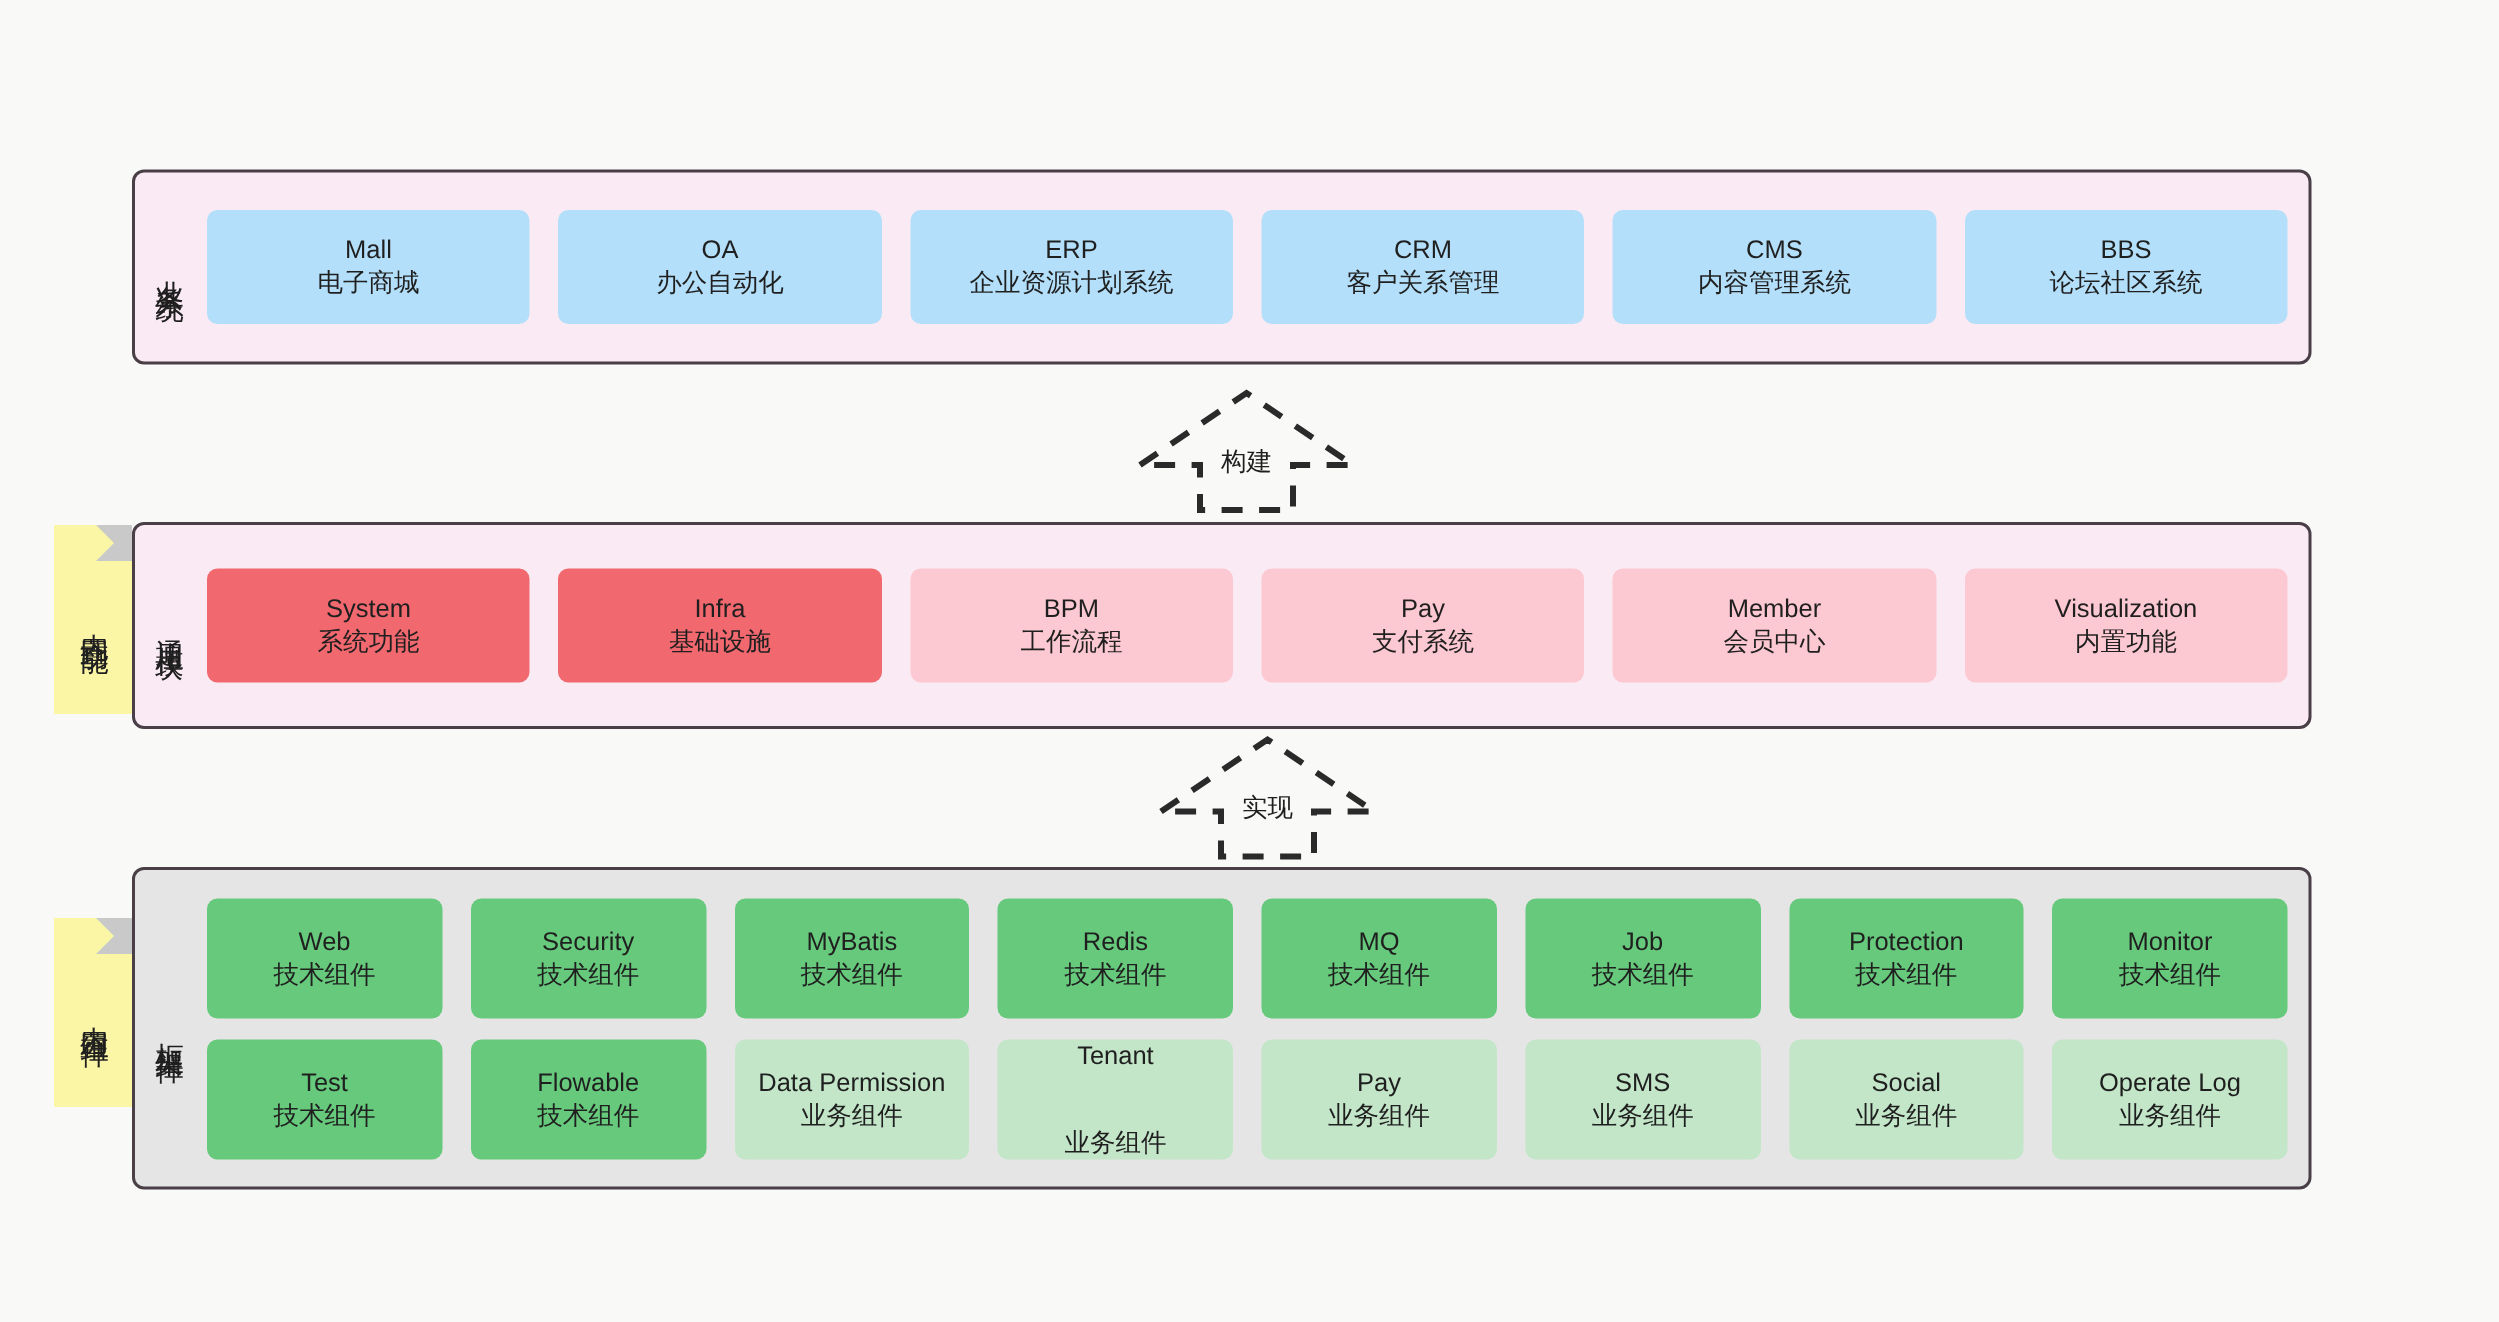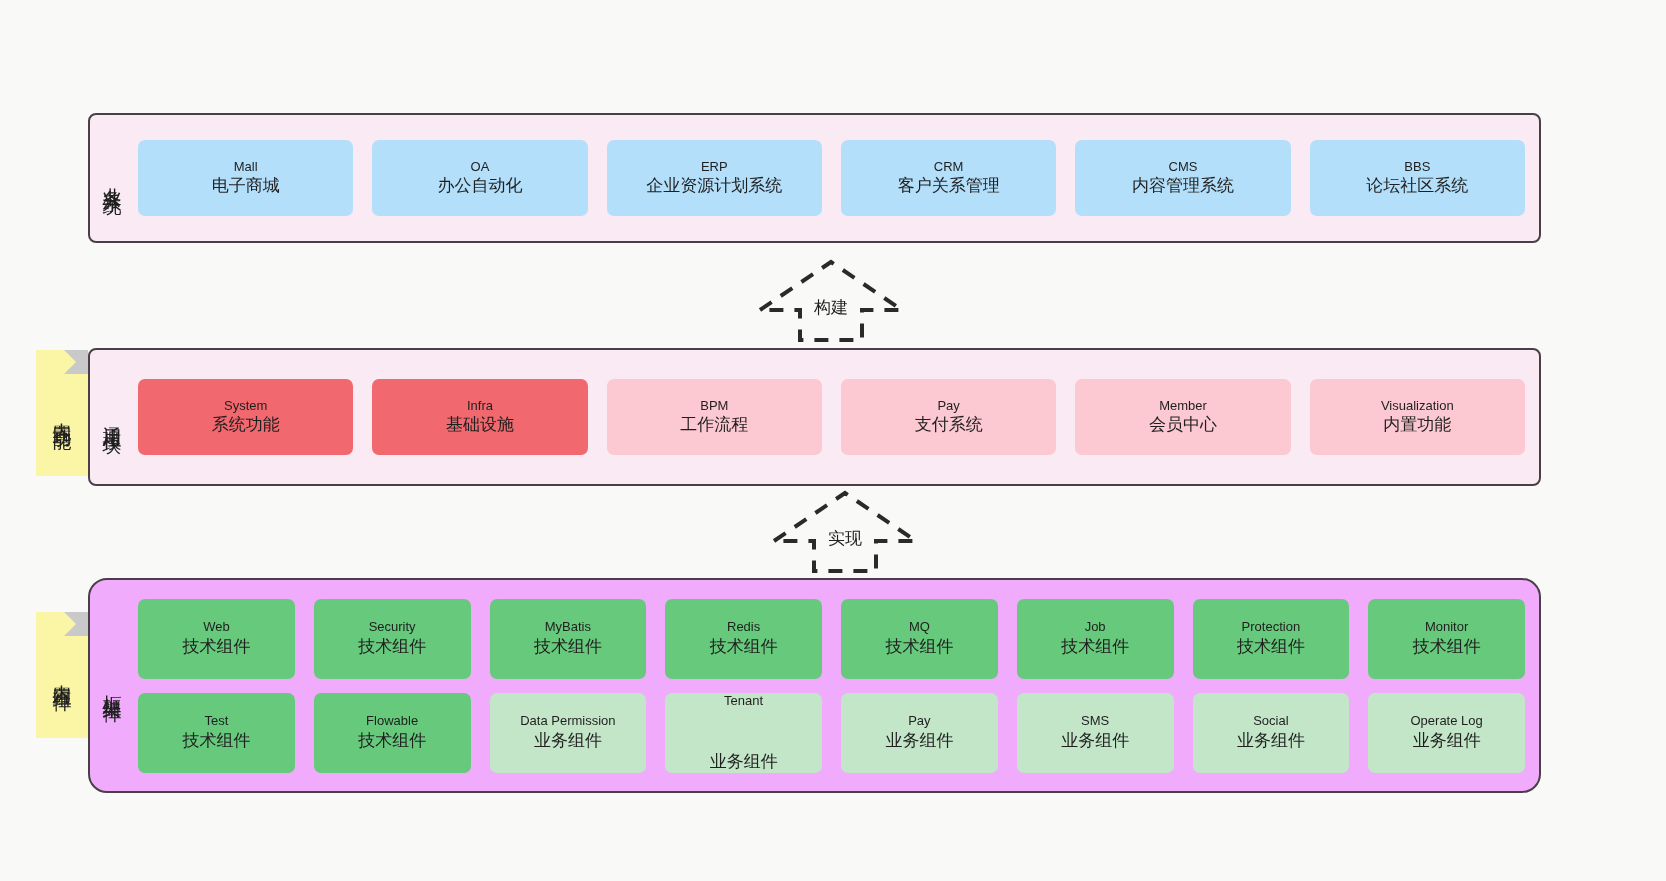--- a/index.html
+++ b/index.html
@@ -52,21 +52,21 @@
     border-radius: 7px;
     display: flex;
     flex-direction: column;
     align-items: center;
     justify-content: center;
     text-align: center;
     color: #1f1f1f;
     line-height: 1.28;
     user-select: none;
   }
-  .card .t1 { font-size: 13px; }
+  .card .t1 { font-size: 17px; }
   .card .t2 { font-size: 17px; }
 
   
   #layer-business { left: 88px; top: 113px; width: 1453px; height: 130px; }
   #layer-business .row { height: 76px; }
 
   #layer-modules { left: 88px; top: 348px; width: 1453px; height: 138px; }
   #layer-modules .row { height: 76px; }
 
   #layer-framework { left: 88px; top: 578px; width: 1453px; height: 215px; }
@@ -209,21 +209,21 @@
       <path d="M 2 52 L 73 4 L 144 52 L 104 52 L 104 82 L 42 82 L 42 52 Z" fill="none" stroke="#2a2a2a" stroke-width="4" stroke-dasharray="14 11" stroke-linejoin="miter"></path>
     </svg>
     <span class="conn-label">实现</span>
   </div>
 
   <div class="sticky" id="sticky-framework" style="background: rgb(251, 246, 166);">
     <span class="fold"></span>
     <span>内置组件</span>
   </div>
 
-  <div class="layer" id="layer-framework" style="background: #f0abfc; border-color: rgb(74, 63, 71); border-radius: 19px;">
+  <div class="layer" id="layer-framework" style="background: #e5e5e5; border-color: rgb(74, 63, 71);">
     <div class="layer-title">框架组件</div>
     <div class="layer-body">
 
       <div class="row">
         <div class="card" style="background: rgb(102, 201, 124);">
           <span class="t1">Web</span>
           <span class="t2">技术组件</span>
         </div>
         <div class="card" style="background: rgb(102, 201, 124);">
           <span class="t1">Security</span>

